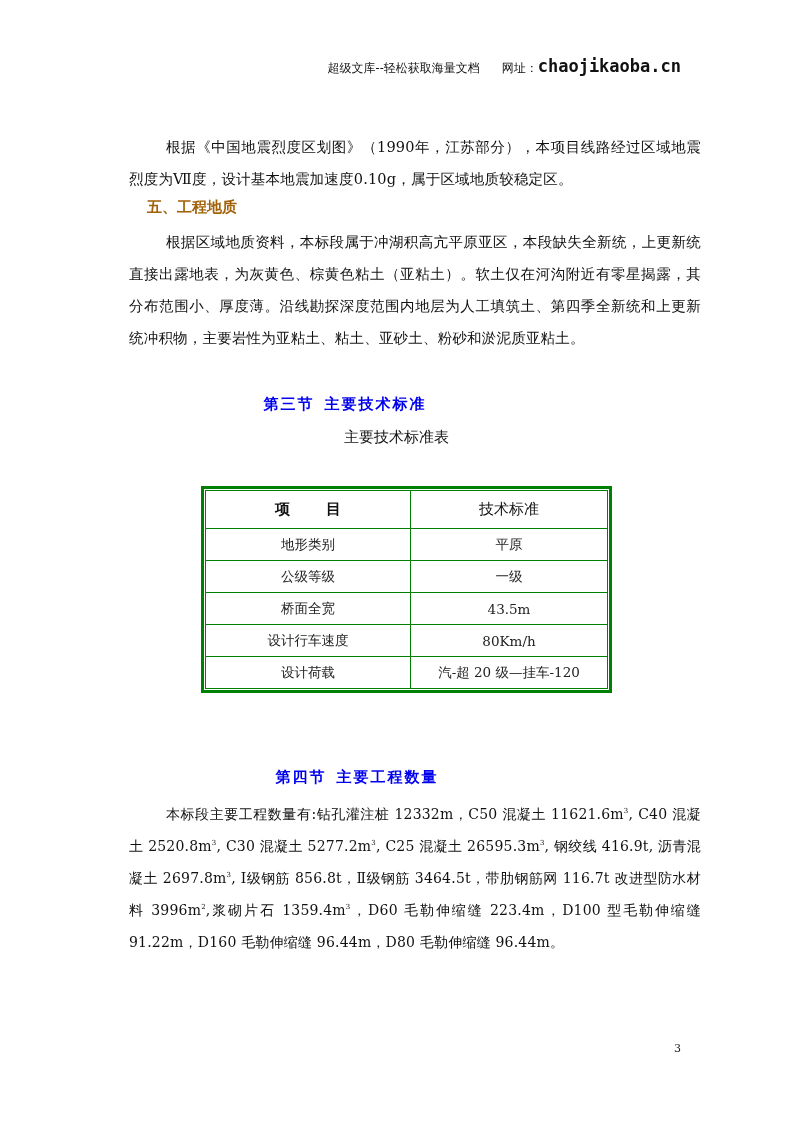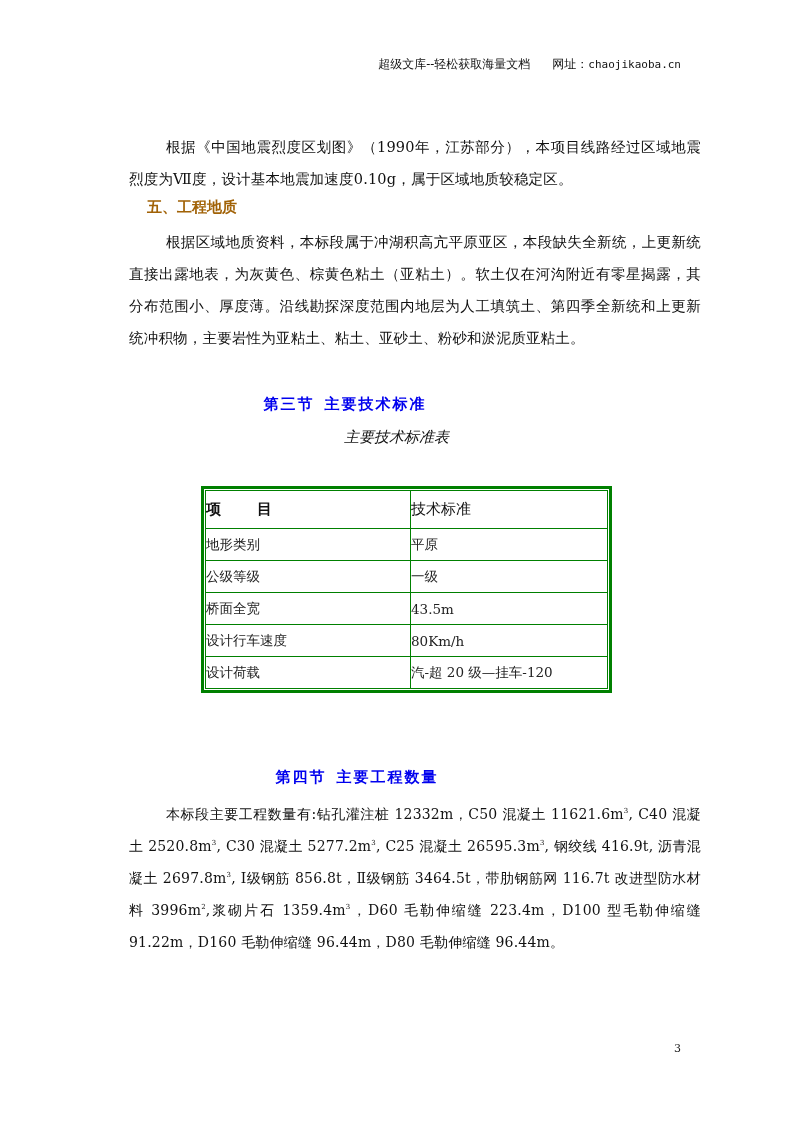--- a/index.html
+++ b/index.html
@@ -58,38 +58,37 @@
     .section-title .sp { display: inline-block; width: 10px; }
     .table-caption {
       position: absolute;
       left: 0;
       width: 793px;
       top: 428px;
       text-align: center;
       font-family: "DejaVu Sans", "Liberation Sans", sans-serif;
       font-size: 15px;
       color: #111;
-      font-style: italic;
     }
     .std-table-wrap {
       position: absolute;
       left: 201px;
       top: 486px;
       width: 403px;
       border: 3px solid #008000;
       padding: 1px;
     }
     table.std-table {
       width: 100%;
       border-collapse: collapse;
       border: 1px solid #008000;
     }
     table.std-table td, table.std-table th {
       border: 1px solid #008000;
-      text-align: left;
+      text-align: center;
       font-size: 13.5px;
       height: 31px;
       padding: 0;
       color: #222;
       font-weight: normal;
     }
     table.std-table th {
       height: 37px;
       font-size: 15px;
       font-family: "DejaVu Sans", "Liberation Sans", sans-serif;
@@ -104,21 +103,21 @@
       top: 1042px;
       left: 674px;
       font-size: 11px;
       color: #222;
     }
   </style>
 </head>
 <body>
 
 <div class="page-header">
-  <span>超级文库--轻松获取海量文档</span><span class="gap"></span><span>网址：</span><span style="font-family:'DejaVu Sans Mono','Liberation Mono',monospace;font-size:11px;">chaojikaoba.cn</span>
+  <span>超级文库--轻松获取海量文档</span><span class="gap"></span><span>网址：</span><span style="font-family:'DejaVu Sans Mono','Liberation Mono',monospace;font-size:17px;font-weight:bold;">chaojikaoba.cn</span>
 </div>
 
 <p class="para indent" style="top:131px;margin:0;">根据《中国地震烈度区划图》（1990年，江苏部分），本项目线路经过区域地震烈度为Ⅶ度，设计基本地震加速度0.10g，属于区域地质较稳定区。</p>
 
 <div class="heading-olive">五、工程地质</div>
 
 <p class="para indent" style="top:226px;margin:0;">根据区域地质资料，本标段属于冲湖积高亢平原亚区，本段缺失全新统，上更新统直接出露地表，为灰黄色、棕黄色粘土（亚粘土）。软土仅在河沟附近有零星揭露，其分布范围小、厚度薄。沿线勘探深度范围内地层为人工填筑土、第四季全新统和上更新统冲积物，主要岩性为亚粘土、粘土、亚砂土、粉砂和淤泥质亚粘土。</p>
 
 <div class="section-title" style="top:395px;">
   <span>第三节</span><span class="sp"></span><span>主要技术标准</span>

